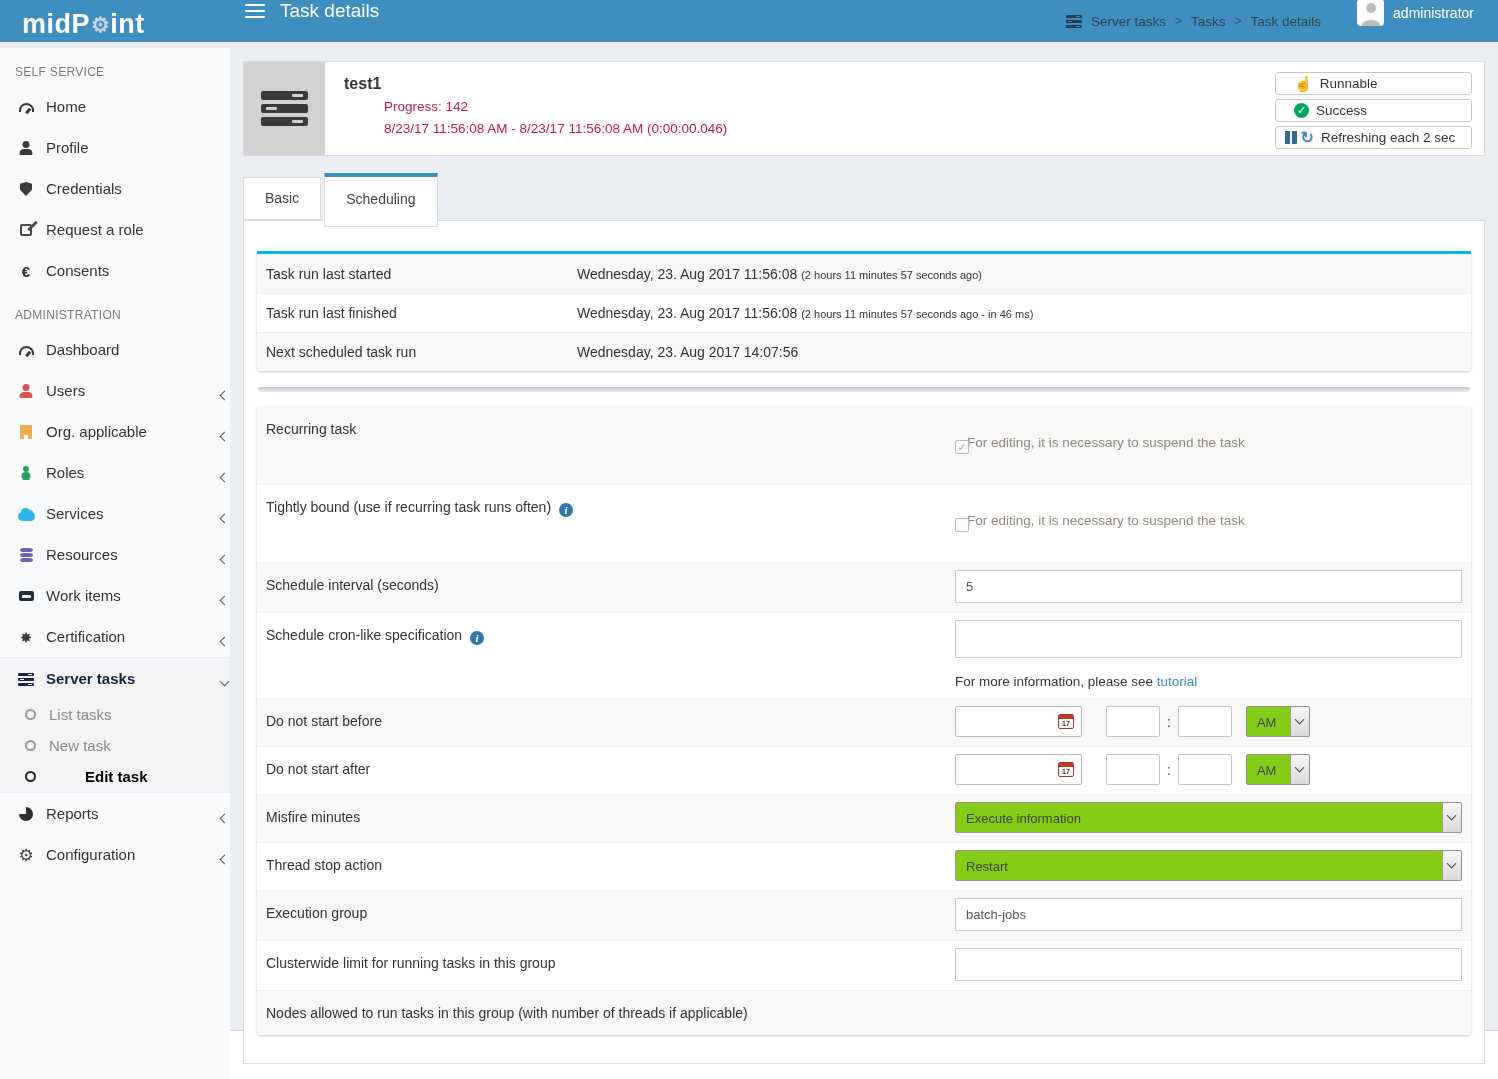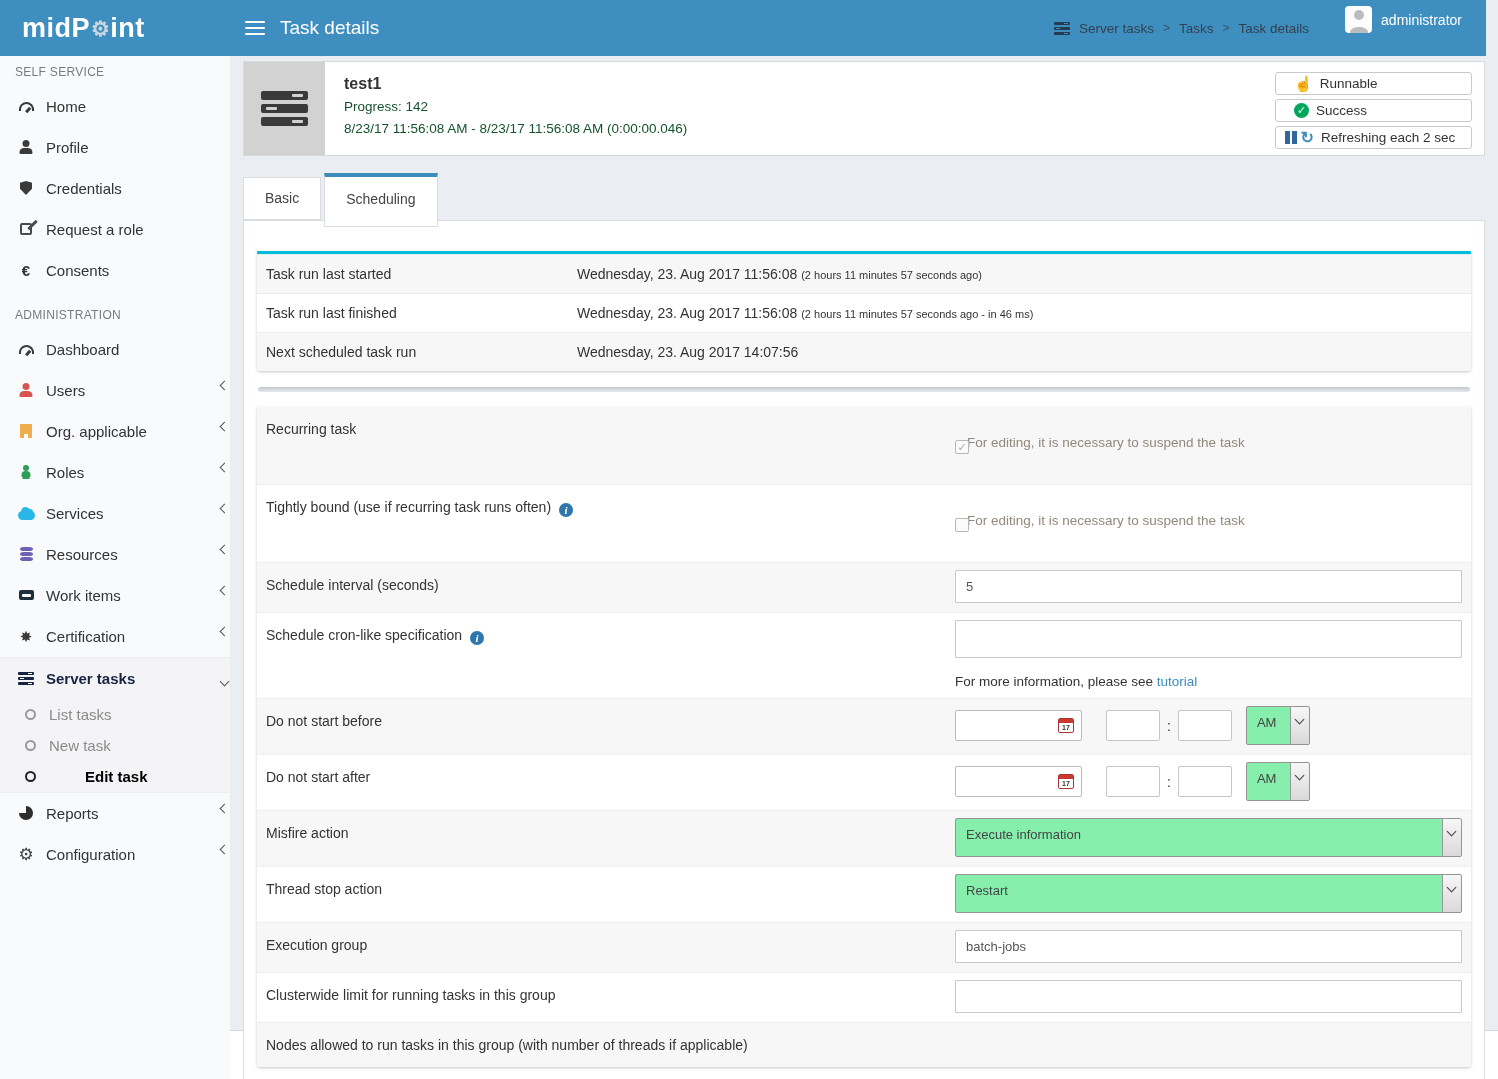--- a/index.html
+++ b/index.html
@@ -6,21 +6,21 @@
   html,body { width:1498px; height:1079px; }
   body {
     font-family:"Liberation Sans", sans-serif;
     background:#eaeef3;
     position:relative;
     overflow:hidden;
     color:#333;
   }
 
   
-  .topbar { position:absolute; top:0; left:0; right:12px; height:56px; background:#3e8fc0; display:flex; align-items:center; z-index:10; }
+  .topbar { position:absolute; top:0; left:0; right:0; height:42px; background:#3e8fc0; display:flex; z-index:10; }
   .logo-box { width:229px; height:48px; display:flex; align-items:center; padding-left:22px; }
   .logo { color:#fff; font-size:27px; font-weight:bold; letter-spacing:.5px; display:flex; align-items:center; }
   .logo .gear-glyph { color:#c9d6de; font-size:21px; margin:2px 0 0 1px; }
   .hamburger { margin-left:16px; width:20px; cursor:pointer; }
   .hamburger i { display:block; height:2px; background:#fff; margin:4px 0; border-radius:1px; }
   .page-title { color:#fff; font-size:19px; font-weight:400; margin-left:15px; }
   .header-right { margin-left:auto; display:flex; align-items:center; }
   .breadcrumb { display:flex; align-items:center; gap:9px; font-size:13.5px; color:#33414d; }
   .breadcrumb .sep { color:#3b5166; font-size:12px; }
   .crumb-item { cursor:pointer; }
@@ -36,21 +36,21 @@
   .ic-tasks i::after { content:""; position:absolute; top:1px; width:4px; height:1px; background:#f9fafc; }
   .ic-tasks i:nth-child(1)::after { right:2px; }
   .ic-tasks i:nth-child(2)::after { left:2px; }
   .ic-tasks i:nth-child(3)::after { right:2px; }
   .breadcrumb .ic-tasks { color:#253b51; }
   .breadcrumb .ic-tasks i::after { background:#3e8fc0; }
 
   
   .sidebar { position:absolute; top:48px; left:0; bottom:0; width:247px; background:#f9fafc; border-right:1px solid #d2d6de; }
   .section-label { padding:17px 15px 7px; font-size:12px; color:#7b7b7b; letter-spacing:.3px; }
-  .nav-item { display:flex; align-items:flex-start; padding:12px 15px; font-size:15px; color:#333; position:relative; cursor:pointer; }
+  .nav-item { display:flex; align-items:flex-end; padding:12px 15px; font-size:15px; color:#333; position:relative; cursor:pointer; }
   .nav-item .ic { width:22px; margin-right:9px; display:flex; justify-content:center; align-items:center; height:16px; }
   .chev-left, .chev-down { width:7px; height:7px; border-style:solid; border-color:#555; position:absolute; right:18px; }
   .chev-left { border-width:0 0 1.5px 1.5px; transform:rotate(45deg); }
   .chev-down { border-width:0 0 1.5px 1.5px; transform:rotate(-45deg); top:20px; }
   .st-block { background:#f4f4f6; border-top:1px solid #eceef1; border-bottom:1px solid #eceef1; }
   .st-block .nav-item { font-weight:bold; color:#16243f; }
   .subnav-item { display:flex; align-items:center; padding:7px 15px 7px 19px; font-size:15px; color:#8a8a8a; cursor:pointer; }
   .subnav-item .ic { width:22px; margin-right:8px; display:flex; justify-content:center; }
   .subnav-item.active { color:#000; font-weight:bold;gap:36px; }
   .ic-ring { width:11px; height:11px; border:2px solid #9a9a9a; border-radius:50%; }
@@ -84,21 +84,21 @@
 
   .summary { margin:13px 13px 0; background:#fff; border:1px solid #d6dae0; height:95px; display:flex; position:relative; }
   .sum-icon { width:81px; background:#d2d2d2; display:flex; align-items:center; justify-content:center; flex:none; }
   .srv { width:47px; }
   .srv .bar { height:9px; background:#3a3a3a; border-radius:2px; margin:4px 0; position:relative; }
   .srv .bar::after { content:""; position:absolute; top:3px; width:11px; height:3px; background:#d2d2d2; border-radius:1px; }
   .srv .bar.r::after { right:5px; }
   .srv .bar.l::after { left:5px; }
   .sum-text { padding:13px 19px; }
   .sum-name { font-size:16px; font-weight:bold; color:#333; margin-bottom:6px; }
-  .sum-line { font-size:13.5px; color:#14532d; margin-bottom:7px; }
+  .sum-line { font-size:13.5px; color:#be185d; margin-bottom:7px;margin-left:40px; }
   .badges { position:absolute; top:10px; right:12px; width:197px; }
   .badge { display:flex; align-items:center; gap:7px; background:#fff; border:1px solid #c9c9c9; border-radius:3px; height:23px; margin-bottom:4px; padding:0 9px; font-size:13.5px; color:#333; }
   .badge.center { justify-content:flex-start; padding-left:18px; }
   .b-check { width:15px; height:15px; border-radius:50%; background:#00a65a; color:#fff; font-size:11px; line-height:15px; text-align:center; flex:none; }
   .b-thumb { font-size:15px; color:#222; line-height:1; }
   .b-pause { display:inline-flex; gap:2.5px; }
   .b-pause i { width:4.5px; height:13px; background:#30689c; display:block; }
   .b-refresh { color:#3c8dbc; font-weight:bold; font-size:16px; line-height:1; margin-left:-3px; }
 
   
@@ -133,21 +133,21 @@
   .help-line { margin-top:16px; font-size:13.5px; color:#333; }
   .help-line a { color:#3c8dbc; text-decoration:none; cursor:pointer; }
 
   .date-ctrl { display:flex; align-items:center; }
   .d-input { width:127px; height:31px; border:1px solid #bbb; border-radius:2px; background:#fff; display:flex; align-items:center; justify-content:flex-end; padding:0 7px; margin-right:24px; cursor:text; }
   .cal { width:16px; height:15px; border:1px solid #a33; border-radius:2px; background:#fff; position:relative; cursor:pointer; }
   .cal::before { content:""; display:block; height:4px; background:#c93a2e; border-radius:1px 1px 0 0; }
   .cal-day { position:absolute; left:0; right:0; bottom:0; font-size:7px; font-weight:bold; color:#333; text-align:center; line-height:9px; }
   .t-input { width:54px; height:31px; border:1px solid #c6c6c6; border-radius:2px; background:#fff; }
   .colon { margin:0 7px; font-size:14px; color:#333; }
-  .sel { display:flex; height:39px; border:1px solid #949494; border-radius:2px; background:#86efac; cursor:pointer; }
+  .sel { display:flex; height:31px; border:1px solid #949494; border-radius:2px; background:#84cc16; cursor:pointer; }
   .sel-txt { flex:1; font-size:13px; color:#444; padding:7.5px 10px; white-space:nowrap; overflow:hidden; }
   .sel-btn { width:19px; flex:none; background:linear-gradient(#f7f7f7,#d9d9d9); border-left:1px solid #999; border-radius:0 1px 1px 0; position:relative; }
   .sel-btn::after { content:""; position:absolute; left:5px; top:11px; width:6px; height:6px; border-style:solid; border-color:#444; border-width:0 0 1.5px 1.5px; transform:rotate(-45deg); margin-top:-2px; }
   .sel.full { width:100%; }
   .sel.ampm { width:64px; margin-left:14px; }
 
   .static-val { font-size:14px; color:#333; padding:14px 0; }
 
   
   .footer { position:absolute; left:230px; right:0; bottom:0; height:49px; background:#fff; border-top:1px solid #d2d6de; display:flex; align-items:center; padding-left:15px; font-size:14px; color:#444; }
@@ -480,21 +480,21 @@
             <input class="t-input" type="text" value="" style="">
             <div class="sel ampm">
               <span class="sel-txt">AM</span>
               <span class="sel-btn"></span>
             </div>
           </div>
         </div>
       </div>
 
       <div class="frow odd">
-        <div class="f-label">Misfire action</div>
+        <div class="f-label">Misfire minutes</div>
         <div class="f-ctrl">
           <div class="sel full">
             <span class="sel-txt">Execute information</span>
             <span class="sel-btn"></span>
           </div>
         </div>
       </div>
 
       <div class="frow">
         <div class="f-label">Thread stop action</div>

